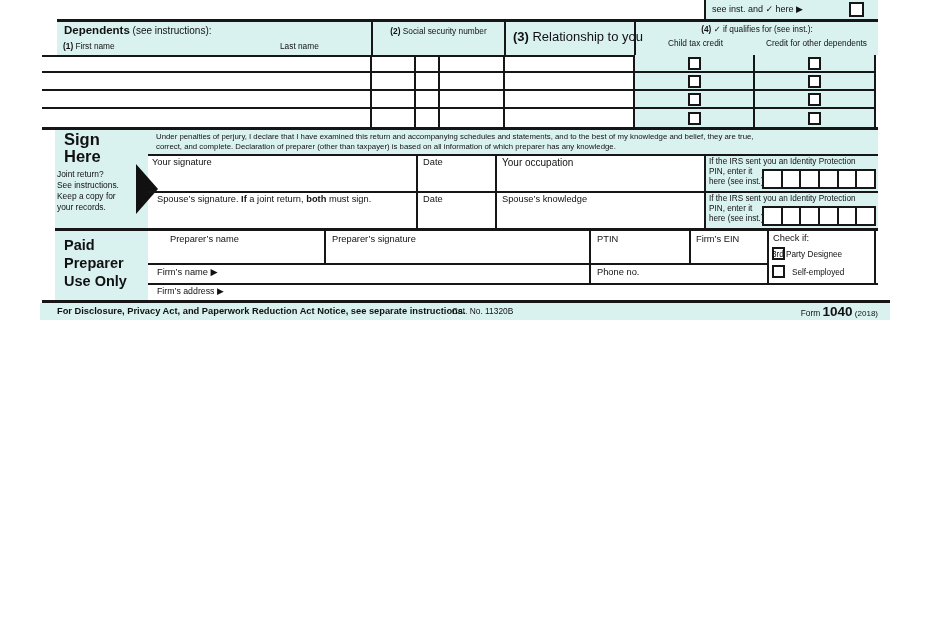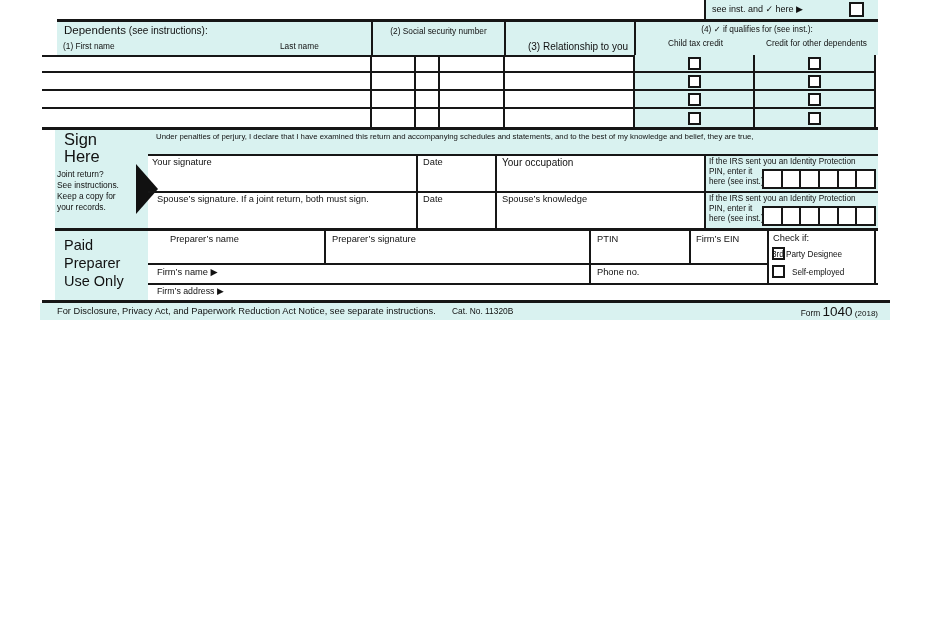--- a/index.html
+++ b/index.html
@@ -3,21 +3,21 @@
 <meta charset="utf-8">
 <style>
   * { margin:0; padding:0; box-sizing:border-box; }
   body { background:#fff; font-family:"Liberation Sans", sans-serif; color:#111; }
   .page { position:relative; width:930px; height:620px; background:#fff; overflow:hidden; }
   .abs { position:absolute; }
   .line { position:absolute; background:#161616; }
   .cyan { background:#d9f2f0; }
   .t { position:absolute; color:#111; white-space:nowrap; line-height:1.15; }
   .ctr { text-align:center; }
-  .b { font-weight:normal; }
+  .b { font-weight:bold; }
   .cb { background:#fff; border:2px solid #161616; }
   
   .dep-rows { position:absolute; left:42px; top:55px; width:834px; }
   .dep-row { display:flex; height:18px; border-bottom:2px solid #161616; }
   .dep-row:last-child { border-bottom:none; }
   .dc { border-right:2px solid #161616; height:100%; }
   .dc.name { width:330px; }
   .dc.s1 { width:44px; } .dc.s2 { width:24px; } .dc.s3 { width:65px; }
   .dc.rel { width:130px; }
   .dc.ctc { width:120px; background:#d9f2f0; display:flex; align-items:center; justify-content:center; }
@@ -43,21 +43,21 @@
   <div class="abs cyan" style="left:57px;top:21px;width:821px;height:34px"></div>
   <div class="line" style="left:57px;top:19px;width:821px;height:3px"></div>
   <div class="line" style="left:371px;top:22px;width:2px;height:33px"></div>
   <div class="line" style="left:504px;top:22px;width:2px;height:33px"></div>
   <div class="line" style="left:634px;top:22px;width:2px;height:33px"></div>
 
   <div class="t" style="left:64px;top:24px;font-size:10px"><span class="b" style="font-size:11.5px">Dependents</span><span> (see instructions):</span></div>
   <div class="t" style="left:63px;top:42px;font-size:8.3px"><span class="b">(1)</span><span> First name</span></div>
   <div class="t" style="left:280px;top:42px;font-size:8.3px">Last name</div>
   <div class="t ctr" style="left:373px;top:27px;width:131px;font-size:8.3px"><span class="b">(2)</span><span> Social security number</span></div>
-  <div class="t ctr" style="left:506px;top:41px;width:144px;font-size:10px"><span class="b">(3)</span><span> Relationship to you</span></div>
+  <div class="t ctr" style="left:506px;top:30px;width:144px;font-size:13px"><span class="b">(3)</span><span> Relationship to you</span></div>
   <div class="t ctr" style="left:636px;top:25px;width:242px;font-size:8.3px"><span class="b">(4)</span><span> ✓ if qualifies for (see inst.):</span></div>
   <div class="t ctr" style="left:636px;top:39px;width:119px;font-size:8.3px">Child tax credit</div>
   <div class="t ctr" style="left:755px;top:39px;width:123px;font-size:8.3px">Credit for other dependents</div>
 
   <div class="line" style="left:42px;top:55px;width:834px;height:2px"></div>
   <div class="dep-rows">
     <div class="dep-row">
       <div class="dc name"></div>
       <div class="dc s1"></div>
       <div class="dc s2"></div>
@@ -123,20 +123,21 @@
   <div class="t" style="left:57px;top:169px;font-size:8.4px;line-height:11px">
     <div>Joint return?</div>
     <div>See instructions.</div>
     <div>Keep a copy for</div>
     <div>your records.</div>
   </div>
   <div class="tri" style="left:136px;top:164px"></div>
 
   <div class="t" style="left:156px;top:132px;font-size:7.8px;line-height:10.4px">
     <div>Under penalties of perjury, I declare that I have examined this return and accompanying schedules and statements, and to the best of my knowledge and belief, they are true,</div>
+    <div>correct, and complete. Declaration of preparer (other than taxpayer) is based on all information of which preparer has any knowledge.</div>
   </div>
 
   <div class="line" style="left:148px;top:154px;width:730px;height:2px"></div>
   <div class="line" style="left:148px;top:191px;width:730px;height:2px"></div>
   <div class="line" style="left:416px;top:154px;width:2px;height:74px"></div>
   <div class="line" style="left:495px;top:154px;width:2px;height:74px"></div>
   <div class="line" style="left:704px;top:154px;width:2px;height:74px"></div>
 
   <div class="abs" style="left:145px;top:156px;width:266px;height:31px">
       <span class="t" style="left:7px;top:1px;font-size:9.3px">Your signature</span>

